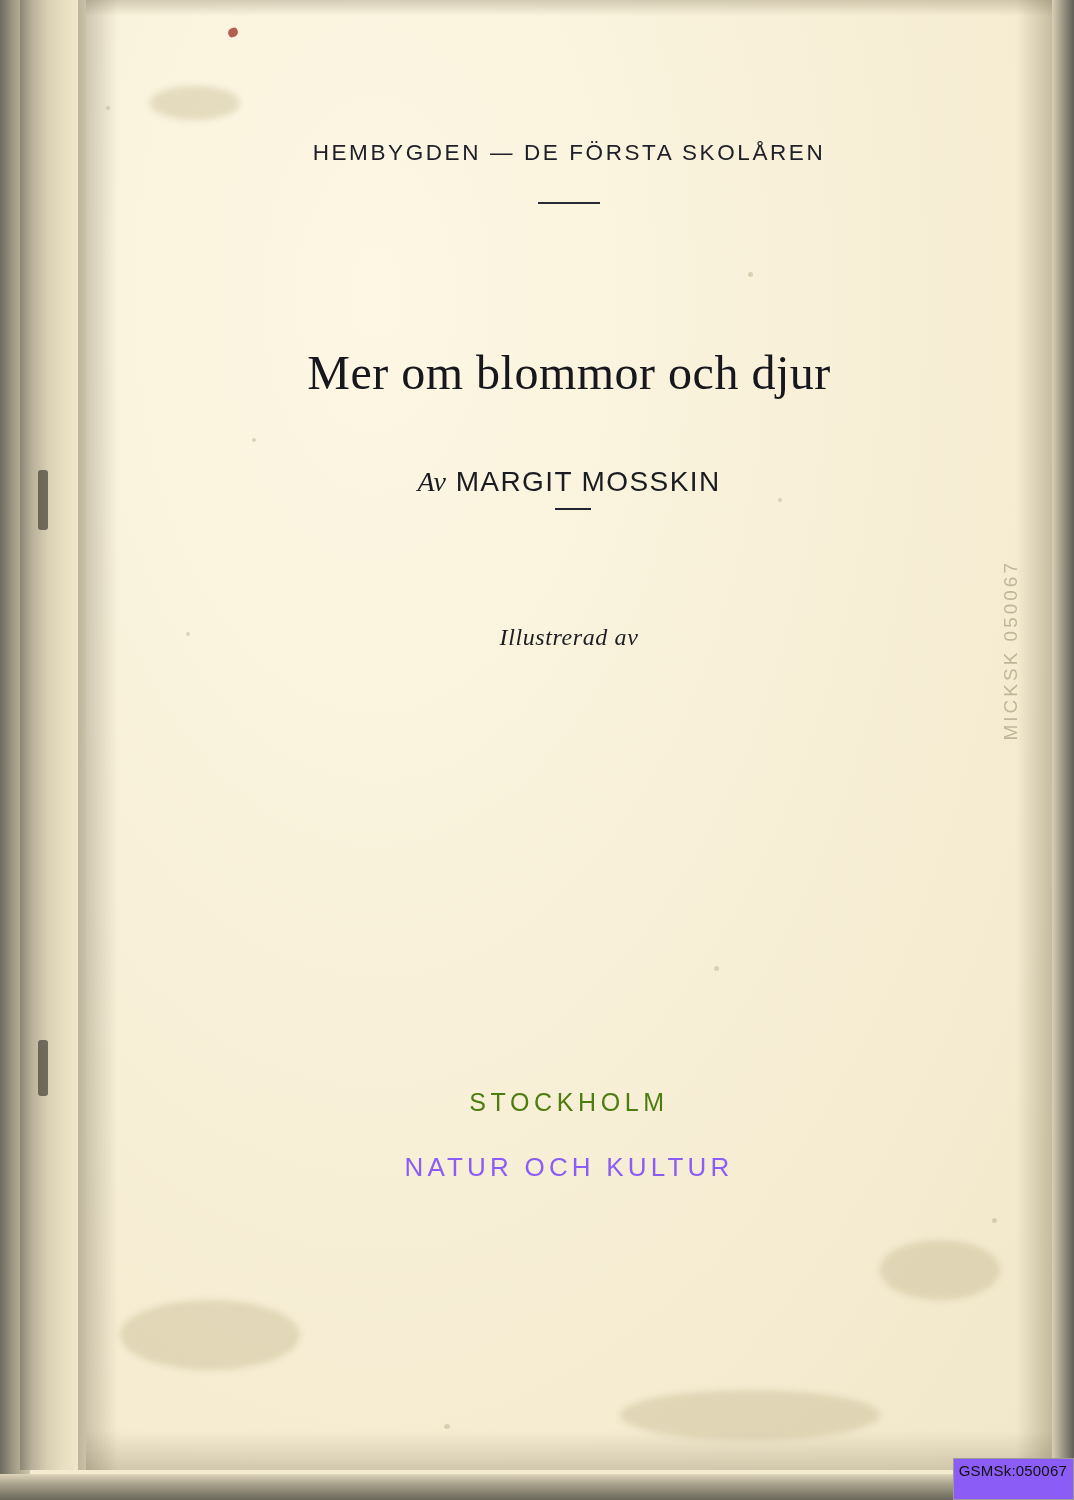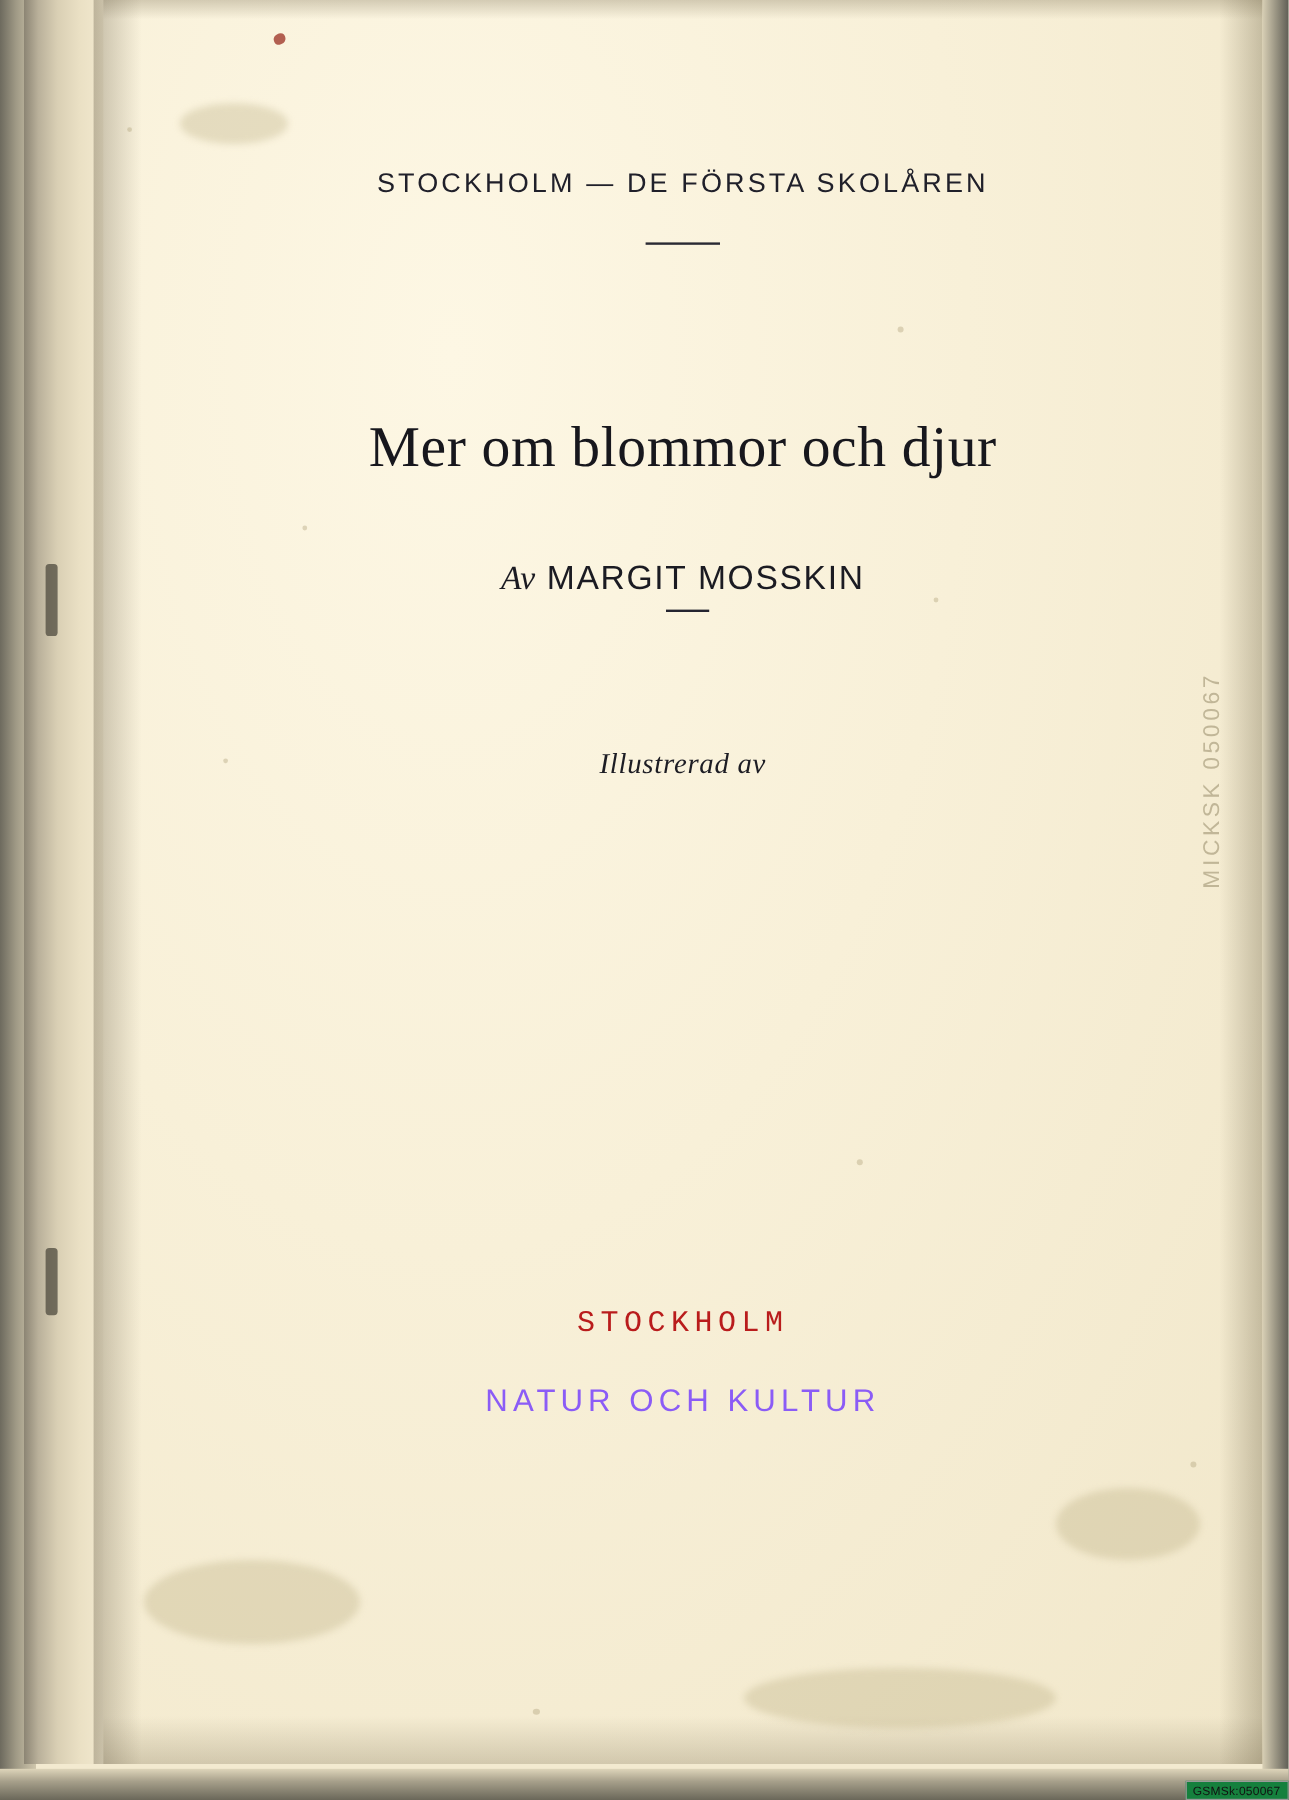--- a/index.html
+++ b/index.html
@@ -218,46 +218,46 @@
     font-family: "Liberation Sans", sans-serif;
     font-size: 24.5px;
     letter-spacing: 1.6px;
     color: #1b1b22;
   }
 
   .city {
     position: absolute;
     top: 1088px;
     left: 0; right: 0;
-    font-family: Liberation Mono, monospace;
+    font-family: Liberation Sans, sans-serif;
     font-size: 25px;
     letter-spacing: 4.6px;
-    color: #b91c1c;
+    color: #4d7c0f;
   }
   .publisher {
     position: absolute;
     top: 1152px;
     left: 0; right: 0;
     font-family: "Liberation Sans", sans-serif;
     font-size: 26px;
     letter-spacing: 4.2px;
     color: #8b5cf6;
   }
 
   
   .accession {
     position: absolute;
     right: 0; bottom: 0;
-    background: #15803d;
+    background: #8b5cf6;
     border: 1px solid #9a9a9a;
     color: #111;
     font-family: "Liberation Sans", sans-serif;
-    font-size: 10px;
+    font-size: 15px;
     letter-spacing: .2px;
-    padding: 3px 6px 0 5px;
+    padding: 3px 6px 20px 5px;
   }
 </style>
 </head>
 <body>
 
 <div class="scan">
 
   <div class="scan-bg-left"></div>
   <div class="scan-bg-right"></div>
   <div class="scan-bg-bottom"></div>
@@ -284,21 +284,21 @@
   <div class="speckle" style="left:186px; top:632px; width:4px; height:4px;"></div>
   <div class="speckle" style="left:714px; top:966px; width:5px; height:5px;"></div>
   <div class="speckle" style="left:992px; top:1218px; width:5px; height:5px;"></div>
   <div class="speckle" style="left:444px; top:1424px; width:6px; height:5px;"></div>
   <div class="speckle" style="left:106px; top:106px; width:4px; height:4px;"></div>
 
   <div class="showthrough">MICKSK 050067</div>
 
   <div class="content">
 
-    <div class="series-line">STOCKHOLM — DE FÖRSTA SKOLÅREN</div>
+    <div class="series-line">HEMBYGDEN — DE FÖRSTA SKOLÅREN</div>
     <div class="rule"></div>
 
     <h1 class="title">Mer om blommor och djur</h1>
 
     <div class="author-line">
       <span class="av">Av</span>
       <span>MARGIT MOSSKIN</span>
     </div>
     <div class="author-underline"></div>
 

